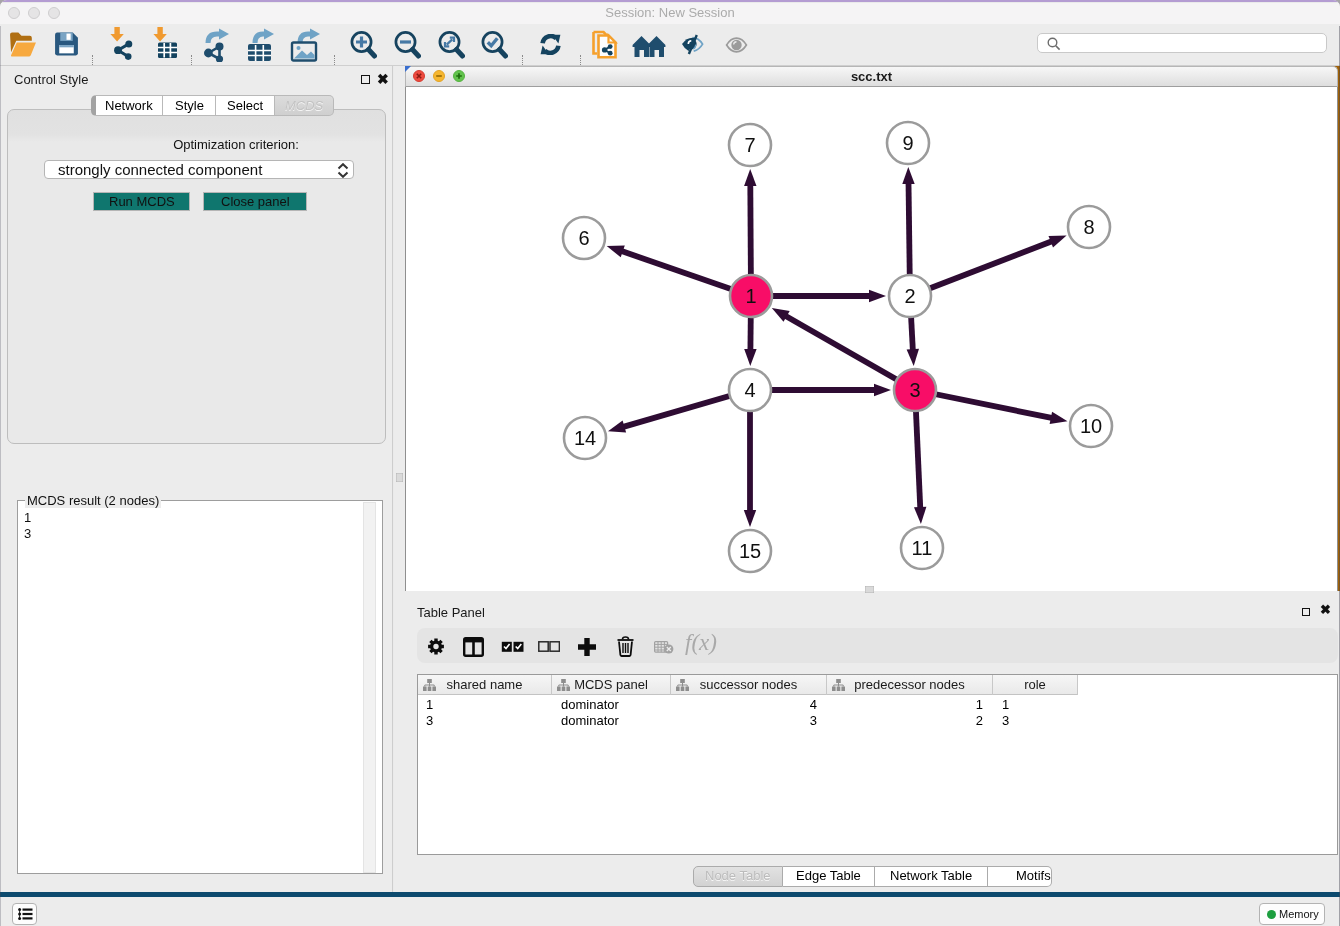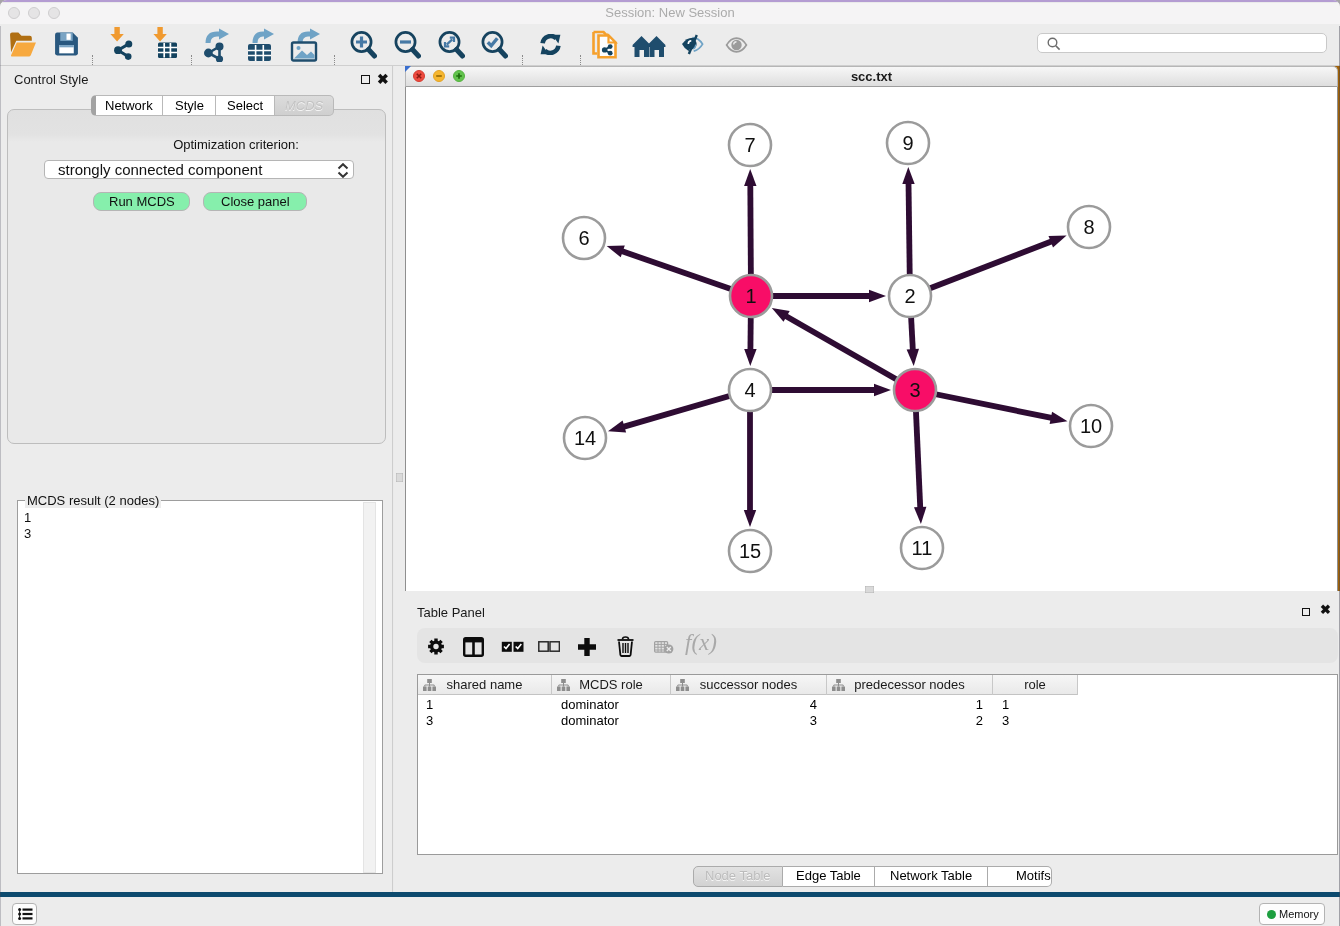--- a/index.html
+++ b/index.html
@@ -18,21 +18,21 @@
 
 #cpanel { position:absolute; left:0; top:66px; width:393px; height:826px; background:#ececec; border-right:1px solid #cdcdcd; }
 #cphead { position:absolute; left:14px; top:6px; font-size:13px; color:#1a1a1a; }
 #cptabs { position:absolute; left:79px; top:29px; height:21px; display:flex; }
 .cptab { font-size:13px; line-height:19px; text-align:center; background:#fff; border:1px solid #b9b9b9; border-left:none; color:#000; }
 .cptab.first { border-left:5px solid #a3a3a3; border-radius:5px 0 0 5px;margin-left:12px; }
 .cptab.sel { background:linear-gradient(#dcdcdc,#cfcfcf); border-radius:0 5px 5px 0; color:#c3c3c3; text-shadow:0 1px 0 #f5f5f5; }
 #cpcontent { position:absolute; left:7px; top:43px; width:379px; height:335px; background:linear-gradient(#e0e0e0 0px, #e2e2e2 24px, #e9e9e9 32px); border:1px solid #bdbdbd; border-radius:7px; }
 #optlabel { position:absolute; left:0; top:71px; width:100%; text-align:center; font-size:13px; color:#111;margin-left:40px; }
 #combo { position:absolute; left:44px; top:94px; width:310px; height:19px; background:#fff; border:1px solid #b5b5b5; border-radius:4px; font-size:15px; line-height:17px; padding-left:13px; color:#111; }
-.btn { position:absolute; height:19px; background:#86efac; border:1px solid #b5b5b5; border-radius:8px; font-size:13px; line-height:17px; text-align:center; color:#111; }
+.btn { position:absolute; height:19px; background:#0f766e; border:1px solid #b5b5b5; border-radius:0; font-size:13px; line-height:17px; text-align:center; color:#111; }
 #fieldset { position:absolute; left:17px; top:434px; width:366px; height:374px; border:1px solid #9d9d9d; background:#fff; }
 #fslegend { position:absolute; left:7px; top:-8px; background:#ececec; font-size:13px; color:#111; padding:0 2px; }
 #fstext { position:absolute; left:6px; top:9px; font-size:13px; color:#111; line-height:16px; }
 #fsscroll { position:absolute; right:6px; top:1px; width:13px; height:371px; background:#f2f2f2; border:1px solid #e4e4e4; }
 
 #vsplit { position:absolute; left:394px; top:66px; width:11px; height:826px; background:#ececec; }
 #right { position:absolute; left:405px; top:66px; width:935px; height:826px; background:#a16207; }
 
 #netwin { position:absolute; left:0; top:0; width:933px; height:525px; }
 #nwtitle { position:absolute; left:0; top:0; width:933px; height:21px; background:linear-gradient(#f7f7f7,#dedede); border:1px solid #b6b6b6; border-bottom:1px solid #9e9e9e; border-radius:5px 5px 0 0; }
@@ -364,21 +364,21 @@
           <rect x="0.6" y="0.6" width="13" height="10.5" rx="1" fill="none" stroke="#a2a2a2" stroke-width="1.2"></rect>
           <path d="M0.6 3.4 L13.6 3.4 M0.6 6.2 L13.6 6.2 M0.6 9 L13.6 9 M4 0.6 L4 11.1 M7.2 0.6 L7.2 11.1 M10.4 0.6 L10.4 11.1" stroke="#a2a2a2" stroke-width="1"></path>
           <circle cx="14.8" cy="8" r="4.6" fill="#a2a2a2"></circle>
           <path d="M12.8 6 L16.8 10 M16.8 6 L12.8 10" stroke="#ececec" stroke-width="1.3"></path>
         </svg>
         <div style="position:absolute;left:280px;top:5px;width:40px;font-family:'Liberation Serif',serif;font-style:italic;font-size:23px;color:#a9a9a9;">f(x)</div>
       </div>
       <div id="ttable">
         <div id="thead">
           <div class="thcell" style="left:0; width:134px;">shared name</div>
-          <div class="thcell" style="left:134px; width:119px;">MCDS role</div>
+          <div class="thcell" style="left:134px; width:119px;">MCDS panel</div>
           <div class="thcell" style="left:253px; width:156px;">successor nodes</div>
           <div class="thcell" style="left:409px; width:166px;">predecessor nodes</div>
           <div class="thcell" style="left:575px; width:85px; border-right:1px solid #c8c8c8;">role</div>
         </div>
         <svg class="thicon" style="position:absolute;left:5px;top:4px;" width="13" height="12" viewBox="0 0 13 12">
             <g fill="#8d8d8d">
               <rect x="4.2" y="0" width="4.6" height="4"></rect>
               <rect x="0" y="7.5" width="3.6" height="4.5"></rect>
               <rect x="4.7" y="7.5" width="3.6" height="4.5"></rect>
               <rect x="9.4" y="7.5" width="3.6" height="4.5"></rect>

